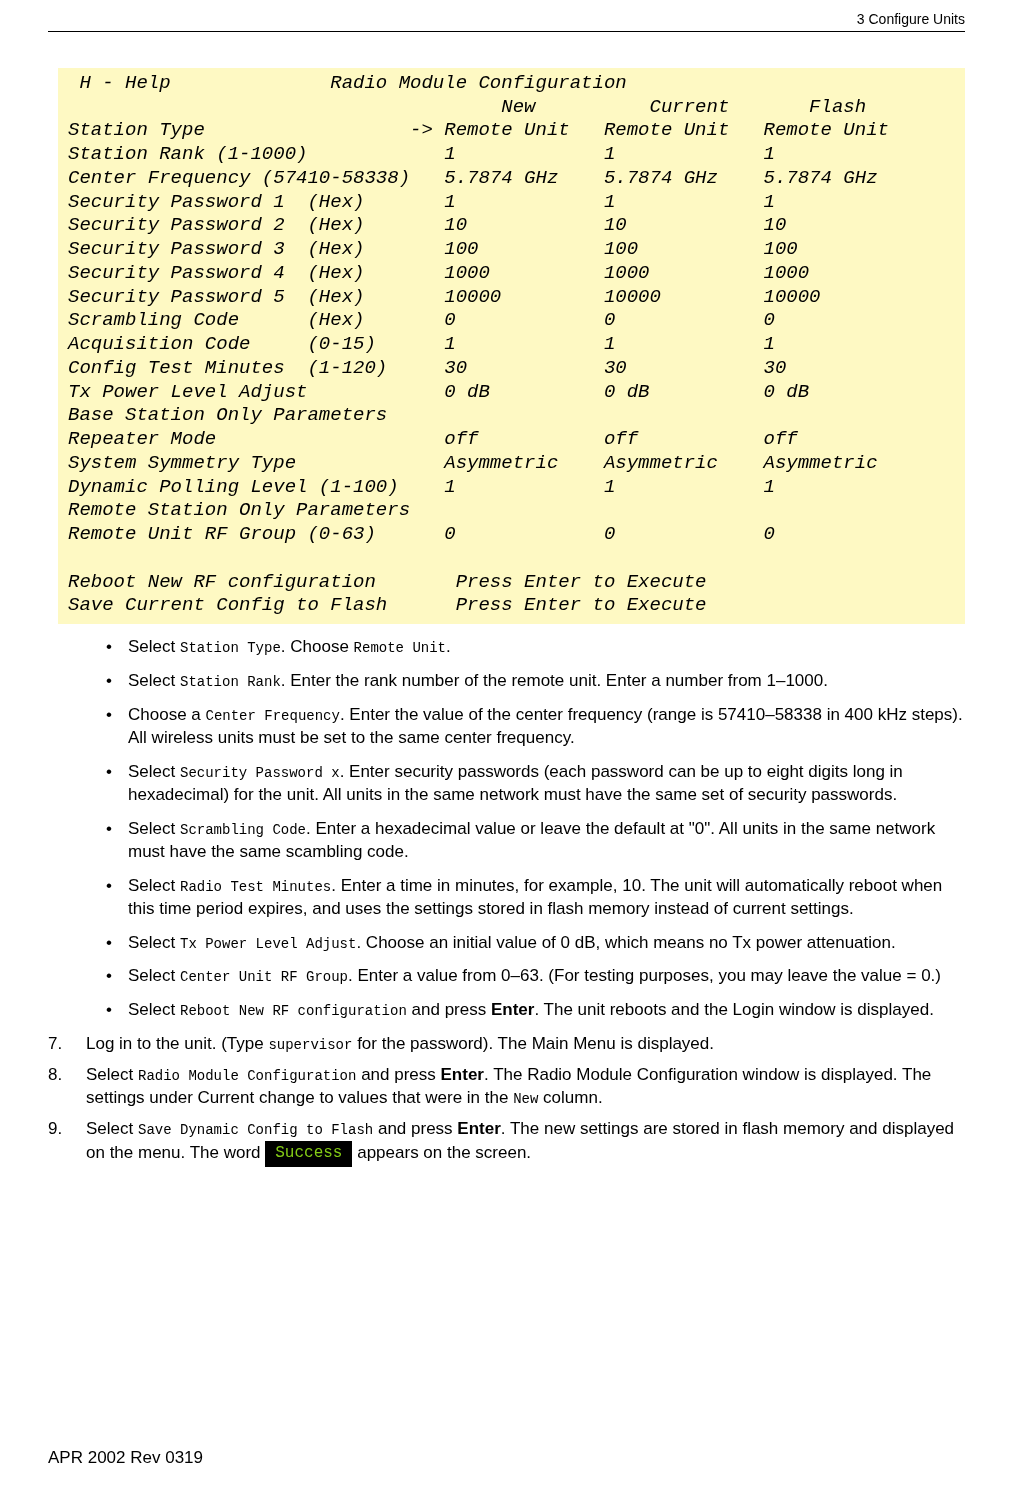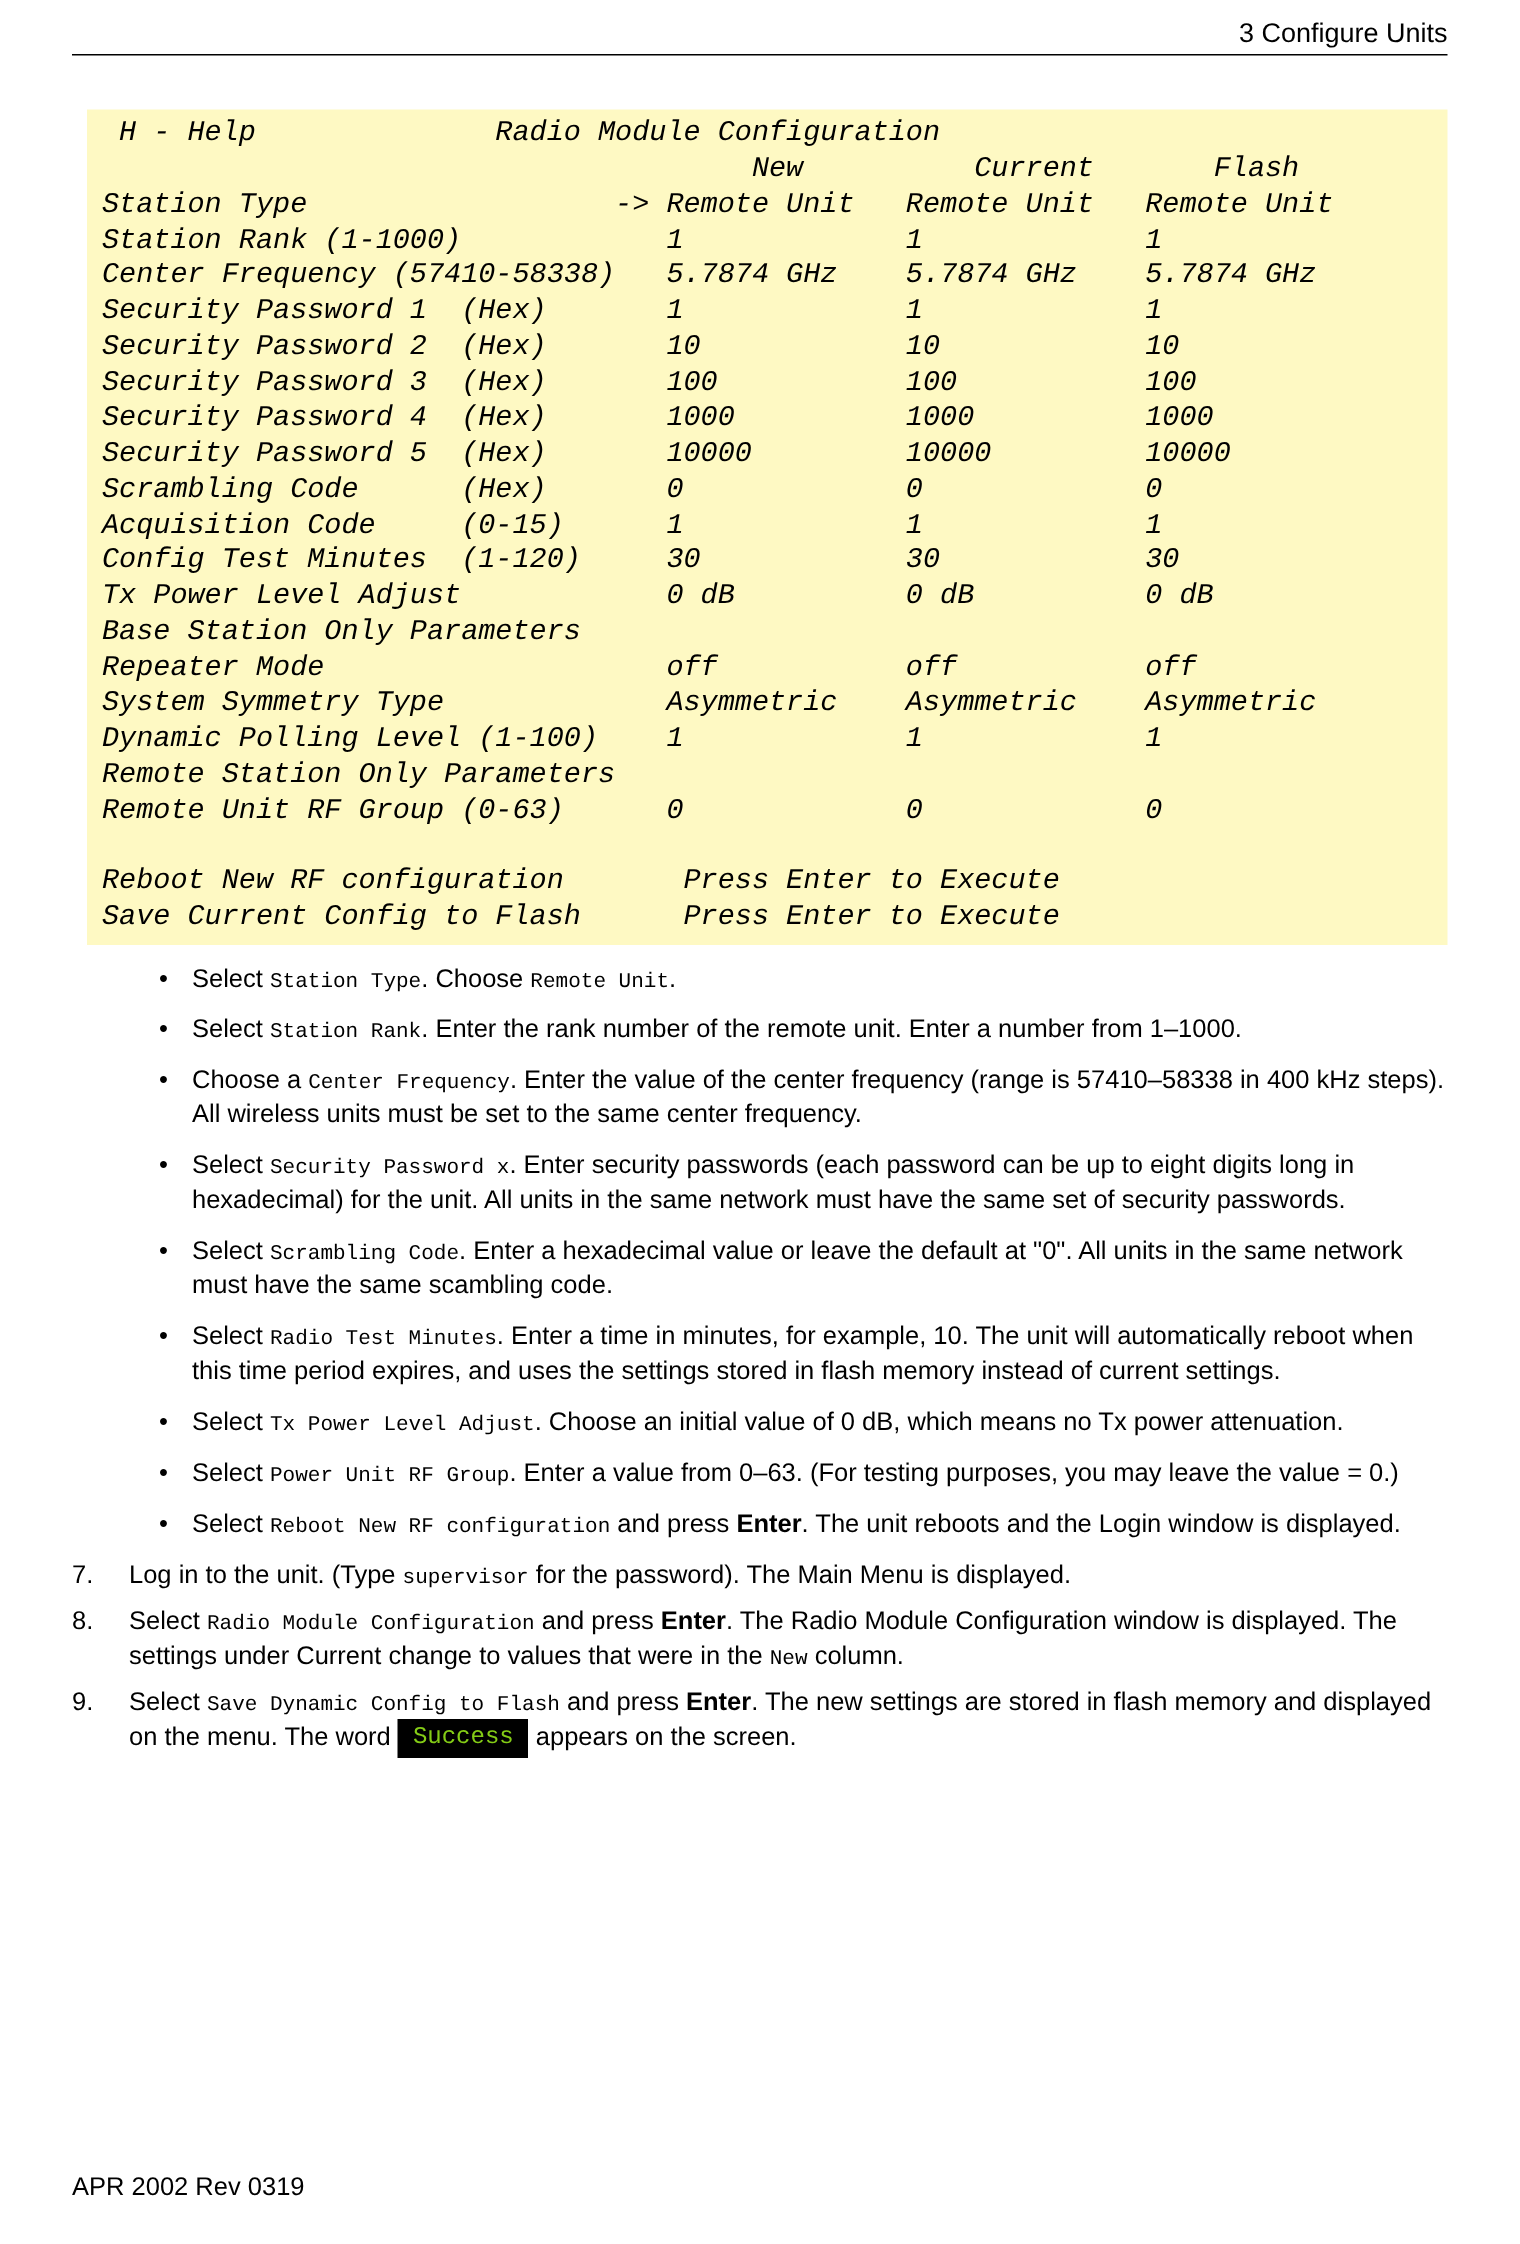--- a/index.html
+++ b/index.html
@@ -14,21 +14,21 @@
   }
   .page {
     width: 1013px;
     height: 1496px;
     box-sizing: border-box;
     padding: 10px 48px 10px 48px;
     position: relative;
   }
   .chapter-head {
     text-align: right;
-    font-size: 18px;
+    font-size: 14px;
     border-bottom: 1px solid #000;
     padding-bottom: 2px;
     margin-bottom: 36px;
     font-weight: 400;
   }
   .terminal {
     background: #fef9c3;
     font-family: "Courier New", Courier, monospace;
     font-size: 19px;
     line-height: 1.25;
@@ -128,21 +128,21 @@
 Save Current Config to Flash      Press Enter to Execute</div>
 
     <ul class="bullets" id="bullets">
         <li>Select <span class="mono">Station Type</span>. Choose <span class="mono">Remote Unit</span>.</li>
         <li>Select <span class="mono">Station Rank</span>. Enter the rank number of the remote unit. Enter a number from 1–1000.</li>
         <li>Choose a <span class="mono">Center Frequency</span>. Enter the value of the center frequency (range is 57410–58338 in 400 kHz steps). All wireless units must be set to the same center frequency.</li>
         <li>Select <span class="mono">Security Password x</span>. Enter security passwords (each password can be up to eight digits long in hexadecimal) for the unit. All units in the same network must have the same set of security passwords.</li>
         <li>Select <span class="mono">Scrambling Code</span>. Enter a hexadecimal value or leave the default at "0". All units in the same network must have the same scambling code.</li>
         <li>Select <span class="mono">Radio Test Minutes</span>. Enter a time in minutes, for example, 10. The unit will automat­ically reboot when this time period expires, and uses the settings stored in flash memory instead of current settings.</li>
         <li>Select <span class="mono">Tx Power Level Adjust</span>. Choose an initial value of 0 dB, which means no Tx power attenuation.</li>
-        <li>Select <span class="mono">Power Unit RF Group</span>. Enter a value from 0–63. (For testing purposes, you may leave the value = 0.)</li>
+        <li>Select <span class="mono">Center Unit RF Group</span>. Enter a value from 0–63. (For testing purposes, you may leave the value = 0.)</li>
         <li>Select <span class="mono">Reboot New RF configuration</span> and press <strong>Enter</strong>. The unit reboots and the Login window is displayed.</li>
       </ul>
   </div>
 
   <ol class="steps" id="steps">
       <li><span class="num">7.</span>Log in to the unit. (Type <span class="mono">supervisor</span> for the password). The Main Menu is displayed.</li>
       <li><span class="num">8.</span>Select <span class="mono">Radio Module Configuration</span> and press <strong>Enter</strong>. The Radio Module Configuration window is displayed. The settings under Current change to values that were in the <span class="mono">New</span> column.</li>
       <li><span class="num">9.</span>Select <span class="mono">Save Dynamic Config to Flash</span> and press <strong>Enter</strong>. The new settings are stored in flash memory and displayed on the menu. The word  <span class="inline-black">Success</span>  appears on the screen.</li>
     </ol>
 

